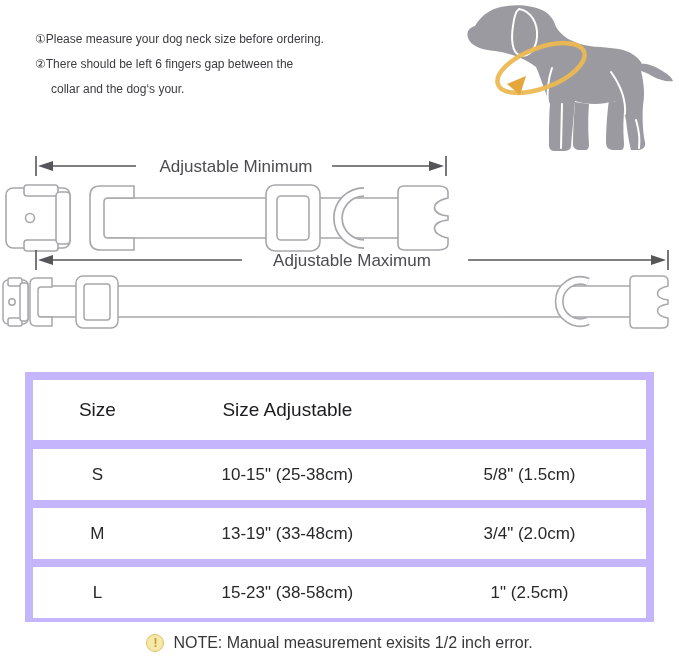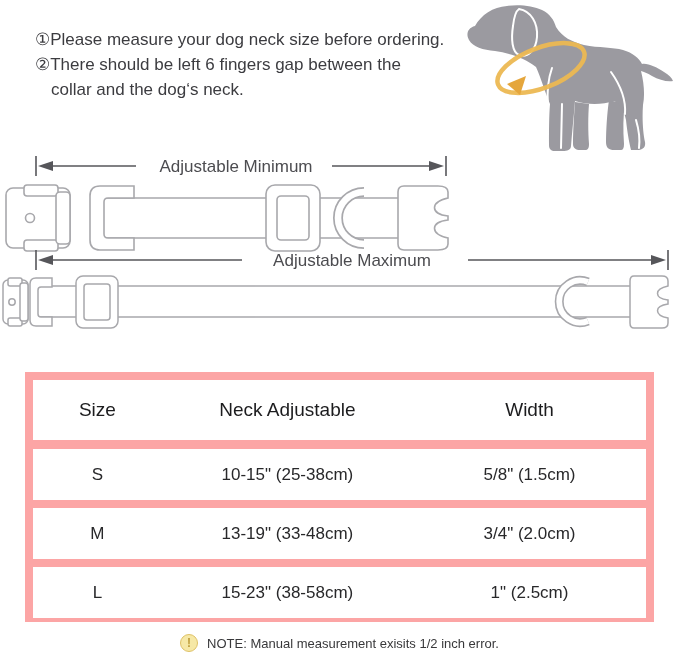--- a/index.html
+++ b/index.html
@@ -5,58 +5,58 @@
   html,body{margin:0;padding:0;}
   body{
     width:679px;height:672px;background:#ffffff;
     font-family:"Liberation Sans", sans-serif;
     position:relative;overflow:hidden;
     -webkit-font-smoothing:antialiased;
   }
   .stage{position:absolute;inset:0;width:679px;height:672px;}
 
   
-  .instructions{position:absolute;left:35px;top:27px;width:445px;color:#3c3c40;font-size:17px;line-height:25px;}
+  .instructions{position:absolute;left:35px;top:27px;width:445px;color:#3c3c40;font-size:12px;line-height:25px;}
   .instructions .cont{padding-left:16px;}
 
   
   .dog{position:absolute;left:459px;top:0;width:220px;height:160px;}
 
   
   .diagram{position:absolute;left:0;width:679px;}
   .diagram.min{top:148px;height:106px;}
   .diagram.max{top:240px;height:100px;}
   svg text.dim-label{font-family:"Liberation Sans",sans-serif;font-size:17px;fill:#4c4c50;}
 
   
-  .size-table{position:absolute;left:25px;top:372px;width:629px;height:250px;background:#fca5a5;box-sizing:border-box;padding:8px;}
+  .size-table{position:absolute;left:25px;top:372px;width:629px;height:250px;background:#c4b5fd;box-sizing:border-box;padding:8px;}
   .trow{background:#ffffff;display:flex;align-items:center;}
   .trow.head{height:60px;margin-bottom:9px;font-size:19px;color:#1c1c1e;}
   .trow.data{height:51px;margin-bottom:8px;font-size:17px;color:#28282a;}
   .trow.data:last-child{margin-bottom:0;}
   .tcell{text-align:center;}
   .c1{width:21%;}
   .c2{width:41%;}
   .c3{width:38%;}
 
   
   .note{position:absolute;left:0;top:634px;width:679px;display:flex;justify-content:center;align-items:center;gap:9px;}
   .note-icon{width:18px;height:18px;border-radius:50%;background:#f6e8a6;border:1.5px solid #dfc267;box-sizing:border-box;
     display:flex;align-items:center;justify-content:center;color:#bf9e3c;font-size:12px;font-weight:bold;line-height:1;}
-  .note-text{font-size:13px;color:#38383a;}
+  .note-text{font-size:16px;color:#38383a;}
 </style>
 </head>
 <body>
 
 <div class="stage">
 
   <div class="instructions">
     <div>①Please measure your dog neck size before ordering.</div>
     <div>②There should be left 6 fingers gap between the</div>
-    <div class="cont">collar and the dog‘s neck.</div>
+    <div class="cont">collar and the dog‘s your.</div>
   </div>
 
   <div class="dog">
     <svg width="220" height="160" viewBox="0 0 220 160">
 
       <path d="M150,100 C148,114 147,130 147,142 C147,148 150,150 155,150 L162,150 C164,150 165,148 165,144 C164,130 164,116 166,104 Z" fill="#9B9AA0"></path>
       <path d="M116,102 C115,116 114,132 114,144 C114,148 117,150 121,150 L126,150 C129,150 130,148 130,144 C129,132 129,116 130,104 Z" fill="#9B9AA0"></path>
 
       <path d="M10,40 C7,35 8,28 16,26 C22,15 34,7 48,6 C60,4 74,6 83,10 C91,14 95,20 97,27
                C103,37 113,42 125,45 C140,48 154,47 164,50 C174,53 180,58 183,64
@@ -158,22 +158,21 @@
           <path d="M588,42 A21,21 0 1 0 588,81" stroke="#ffffff" stroke-width="5.8"></path>
         </g>
         <path d="M634,36 H662 Q668,36 668,41 V46 C654,49 654,58 668,60 V64 C654,66 654,75 668,78 V83 Q668,88 662,88 H634 Q630,88 630,83 V41 Q630,36 634,36 Z"></path>
       </g>
     </svg>
   </div>
 
   <div class="size-table">
     <div class="trow head">
       <div class="tcell c1">Size</div>
-      <div class="tcell c2">Neck Adjustable</div>
-      <div class="tcell c3">Width</div>
+      <div class="tcell c2">Size Adjustable</div>
     </div>
     <div class="trow data">
       <div class="tcell c1">S</div>
       <div class="tcell c2">10-15" (25-38cm)</div>
       <div class="tcell c3">5/8" (1.5cm)</div>
     </div>
     <div class="trow data">
       <div class="tcell c1">M</div>
       <div class="tcell c2">13-19" (33-48cm)</div>
       <div class="tcell c3">3/4" (2.0cm)</div>

